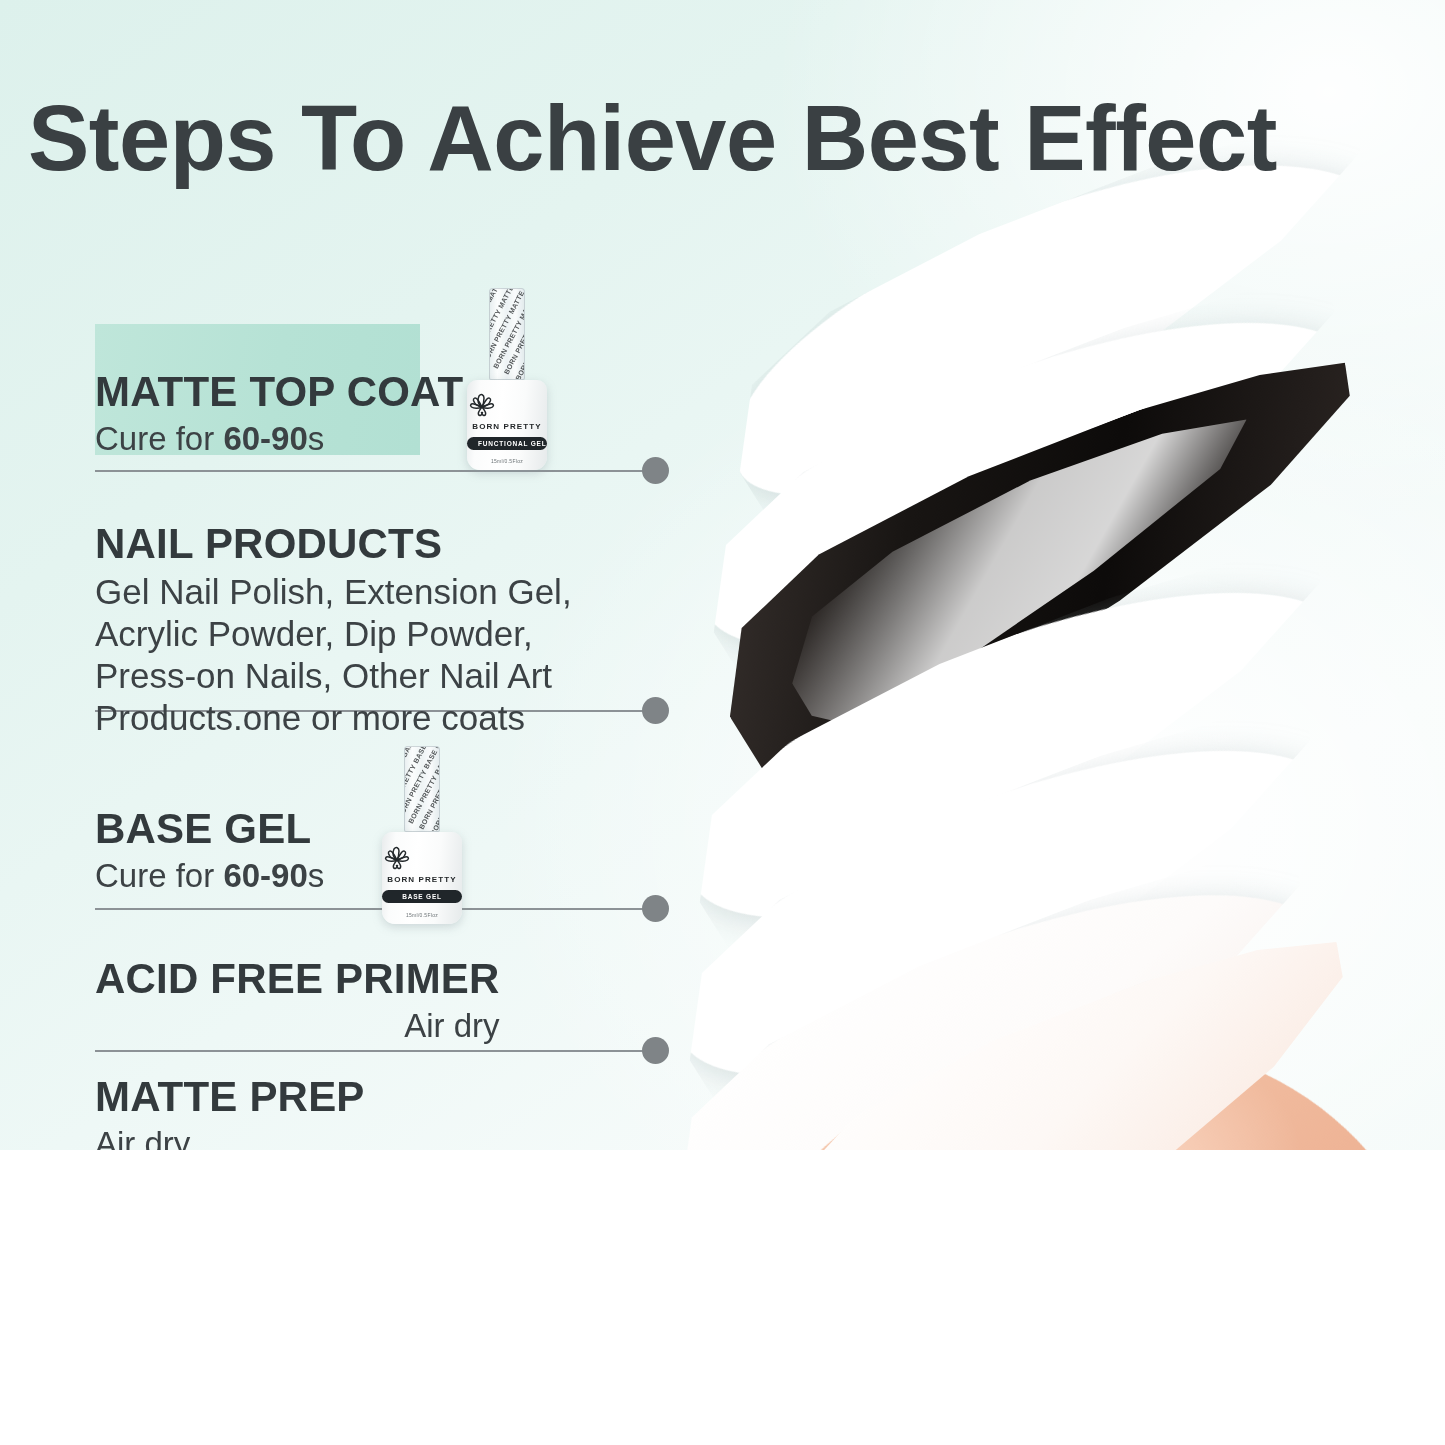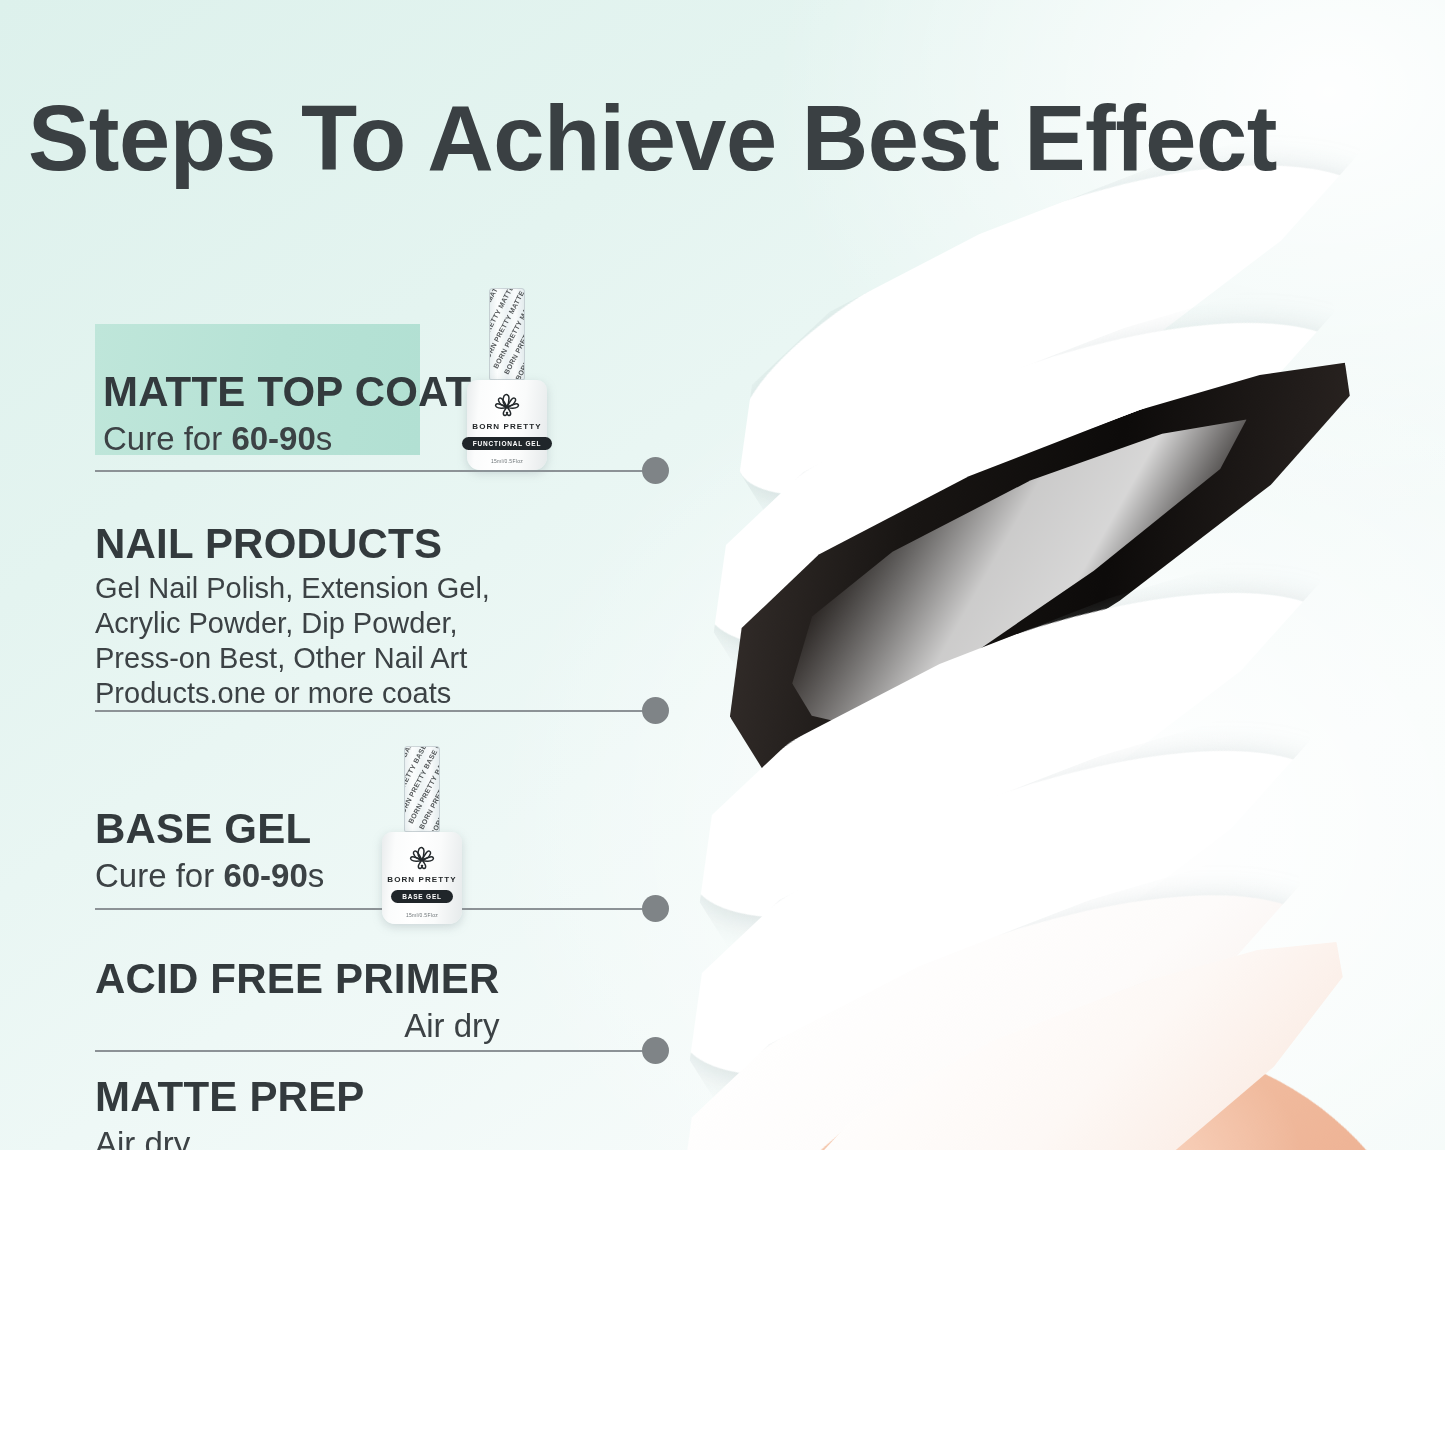--- a/index.html
+++ b/index.html
@@ -158,21 +158,21 @@
   }
   .step-title.wrap{ white-space:normal; }
   .step-sub{
     font-size:33px;
     font-weight:400;
     color:#3c4245;
     line-height:1.22;
     margin-top:4px;
   }
   .step-sub b{ font-weight:700; }
-  .step-sub.multi{ font-size:29px; line-height:1.20; }
+  .step-sub.multi{ font-size:35px; line-height:1.20; }
 
   
   #hilite{
     position:absolute;
     left:95px; top:324px;
     width:325px; height:131px;
     background:linear-gradient(100deg,#bfe6da 0%, #b6e2d5 55%, #b2e0d3 100%);
   }
 
   
@@ -205,21 +205,20 @@
     opacity:0.82;
   }
   .body{
     position:relative;
     margin:0 auto;
     background:linear-gradient(95deg,#e9eced 0%, #fbfcfc 16%, #ffffff 42%, #fafbfb 68%, #e6eaeb 100%);
     border-radius:10px 10px 13px 13px;
     box-shadow:0 3px 10px rgba(140,155,160,0.35);
     display:flex;
     flex-direction:column;
-    align-items:center;
     justify-content:flex-start;
   }
   .logo-mark{ display:block; }
   .brand{
     font-size:8px;
     font-weight:700;
     letter-spacing:1.1px;
     color:#232729;
     text-align:center;
   }
@@ -268,31 +267,31 @@
   <div class="connector" style="top:908px; width:548px;"></div>
   <div class="connector" style="top:1050px; width:548px;"></div>
   <div class="connector" style="top:1210px; width:548px;"></div>
 
   <div class="dot" style="top:457px;"></div>
   <div class="dot" style="top:697px;"></div>
   <div class="dot" style="top:895px;"></div>
   <div class="dot" style="top:1037px;"></div>
   <div class="dot" style="top:1197px;"></div>
 
-  <div class="step" style="top:368px;padding-left:8px;">
+  <div class="step" style="top:368px;">
     <div class="step-title">MATTE TOP COAT</div>
     <div class="step-sub"><span>Cure for </span><b>60-90</b><span>s</span></div>
   </div>
 
   <div class="step" style="top:520px;">
     <div class="step-title">NAIL PRODUCTS</div>
     <div class="step-sub multi">
       <div>Gel Nail Polish, Extension Gel,</div>
       <div>Acrylic Powder, Dip Powder,</div>
-      <div>Press-on Best, Other Nail Art</div>
+      <div>Press-on Nails, Other Nail Art</div>
       <div>Products.one or more coats</div>
     </div>
   </div>
 
   <div class="step" style="top:805px;">
     <div class="step-title">BASE GEL</div>
     <div class="step-sub"><span>Cure for </span><b>60-90</b><span>s</span></div>
   </div>
 
   <div class="step" style="top:955px;text-align:right;">

